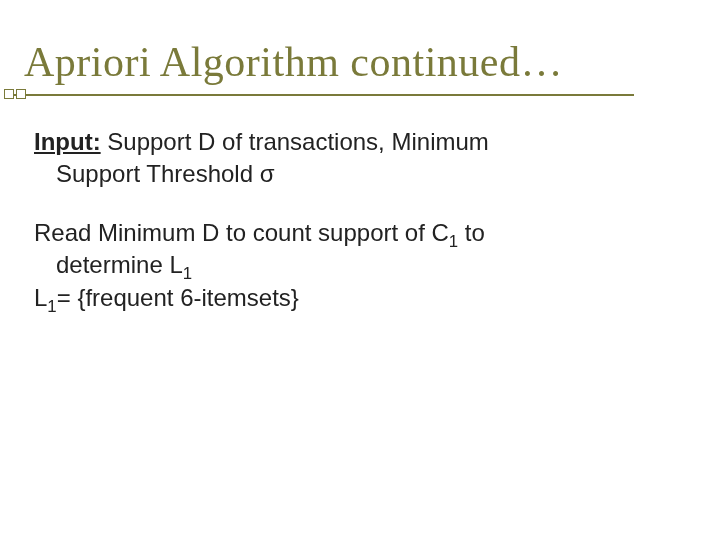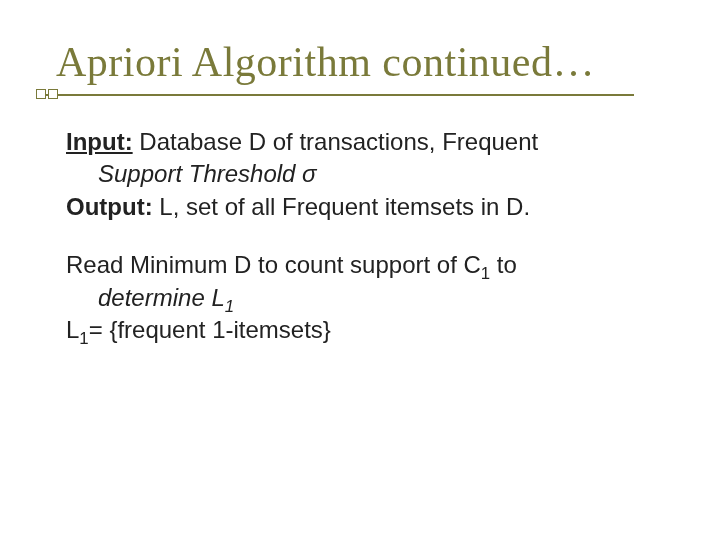--- a/index.html
+++ b/index.html
@@ -8,21 +8,21 @@
     width: 720px;
     height: 540px;
     background: #ffffff;
     font-family: Verdana, Geneva, sans-serif;
     color: #222;
   }
   .slide {
     box-sizing: border-box;
     width: 720px;
     height: 464px;
-    padding: 38px 48px 0 56px;
+    padding: 38px 48px 0 24px;
     position: relative;
   }
   .title {
     font-family: "Times New Roman", Times, serif;
     font-size: 42px;
     color: #7a7a3a;
     font-weight: 400;
     margin: 0 0 6px 0;
     letter-spacing: 0.5px;
   }
@@ -51,52 +51,49 @@
   .sq.s1 { left: -20px; }
   .sq.s2 { left: -8px; }
   .body {
     font-size: 24px;
     line-height: 1.35;
     margin-left: 10px;
   }
   .para { margin-bottom: 26px; }
   .u { text-decoration: underline; }
   .b { font-weight: 700; }
-  .indent { margin-left: 32px; display: block; font-style: italic; }
+  .indent { margin-left: 22px; display: block; }
   .sub { font-size: 0.7em; vertical-align: sub; line-height: 0; }
 </style>
 </head>
 <body>
 
 <div class="slide">
 
   <h1 class="title">Apriori Algorithm continued…</h1>
 
   <div class="accent-wrap">
     <div class="rule"></div>
     <div class="sq s1"></div>
     <div class="sq s2"></div>
   </div>
 
   <div class="body">
 
     <div class="para">
       <div>
-        <span class="u b">Input:</span><span> Database D of transactions, Frequent</span>
+        <span class="u b">Input:</span><span> Support D of transactions, Minimum</span>
         <span class="indent">Support Threshold σ</span>
-      </div>
-      <div>
-        <span class="b">Output:</span><span> L, set of all Frequent itemsets in D.</span>
       </div>
     </div>
 
     <div class="para">
       <div>
         <span>Read Minimum D to count support of C</span><span class="sub">1</span><span> to</span>
         <span class="indent"><span>determine L</span><span class="sub">1</span></span>
       </div>
       <div>
-        <span>L</span><span class="sub">1</span><span>= {frequent 1-itemsets}</span>
+        <span>L</span><span class="sub">1</span><span>= {frequent 6-itemsets}</span>
       </div>
     </div>
 
   </div>
 </div>
 
 </body></html>

